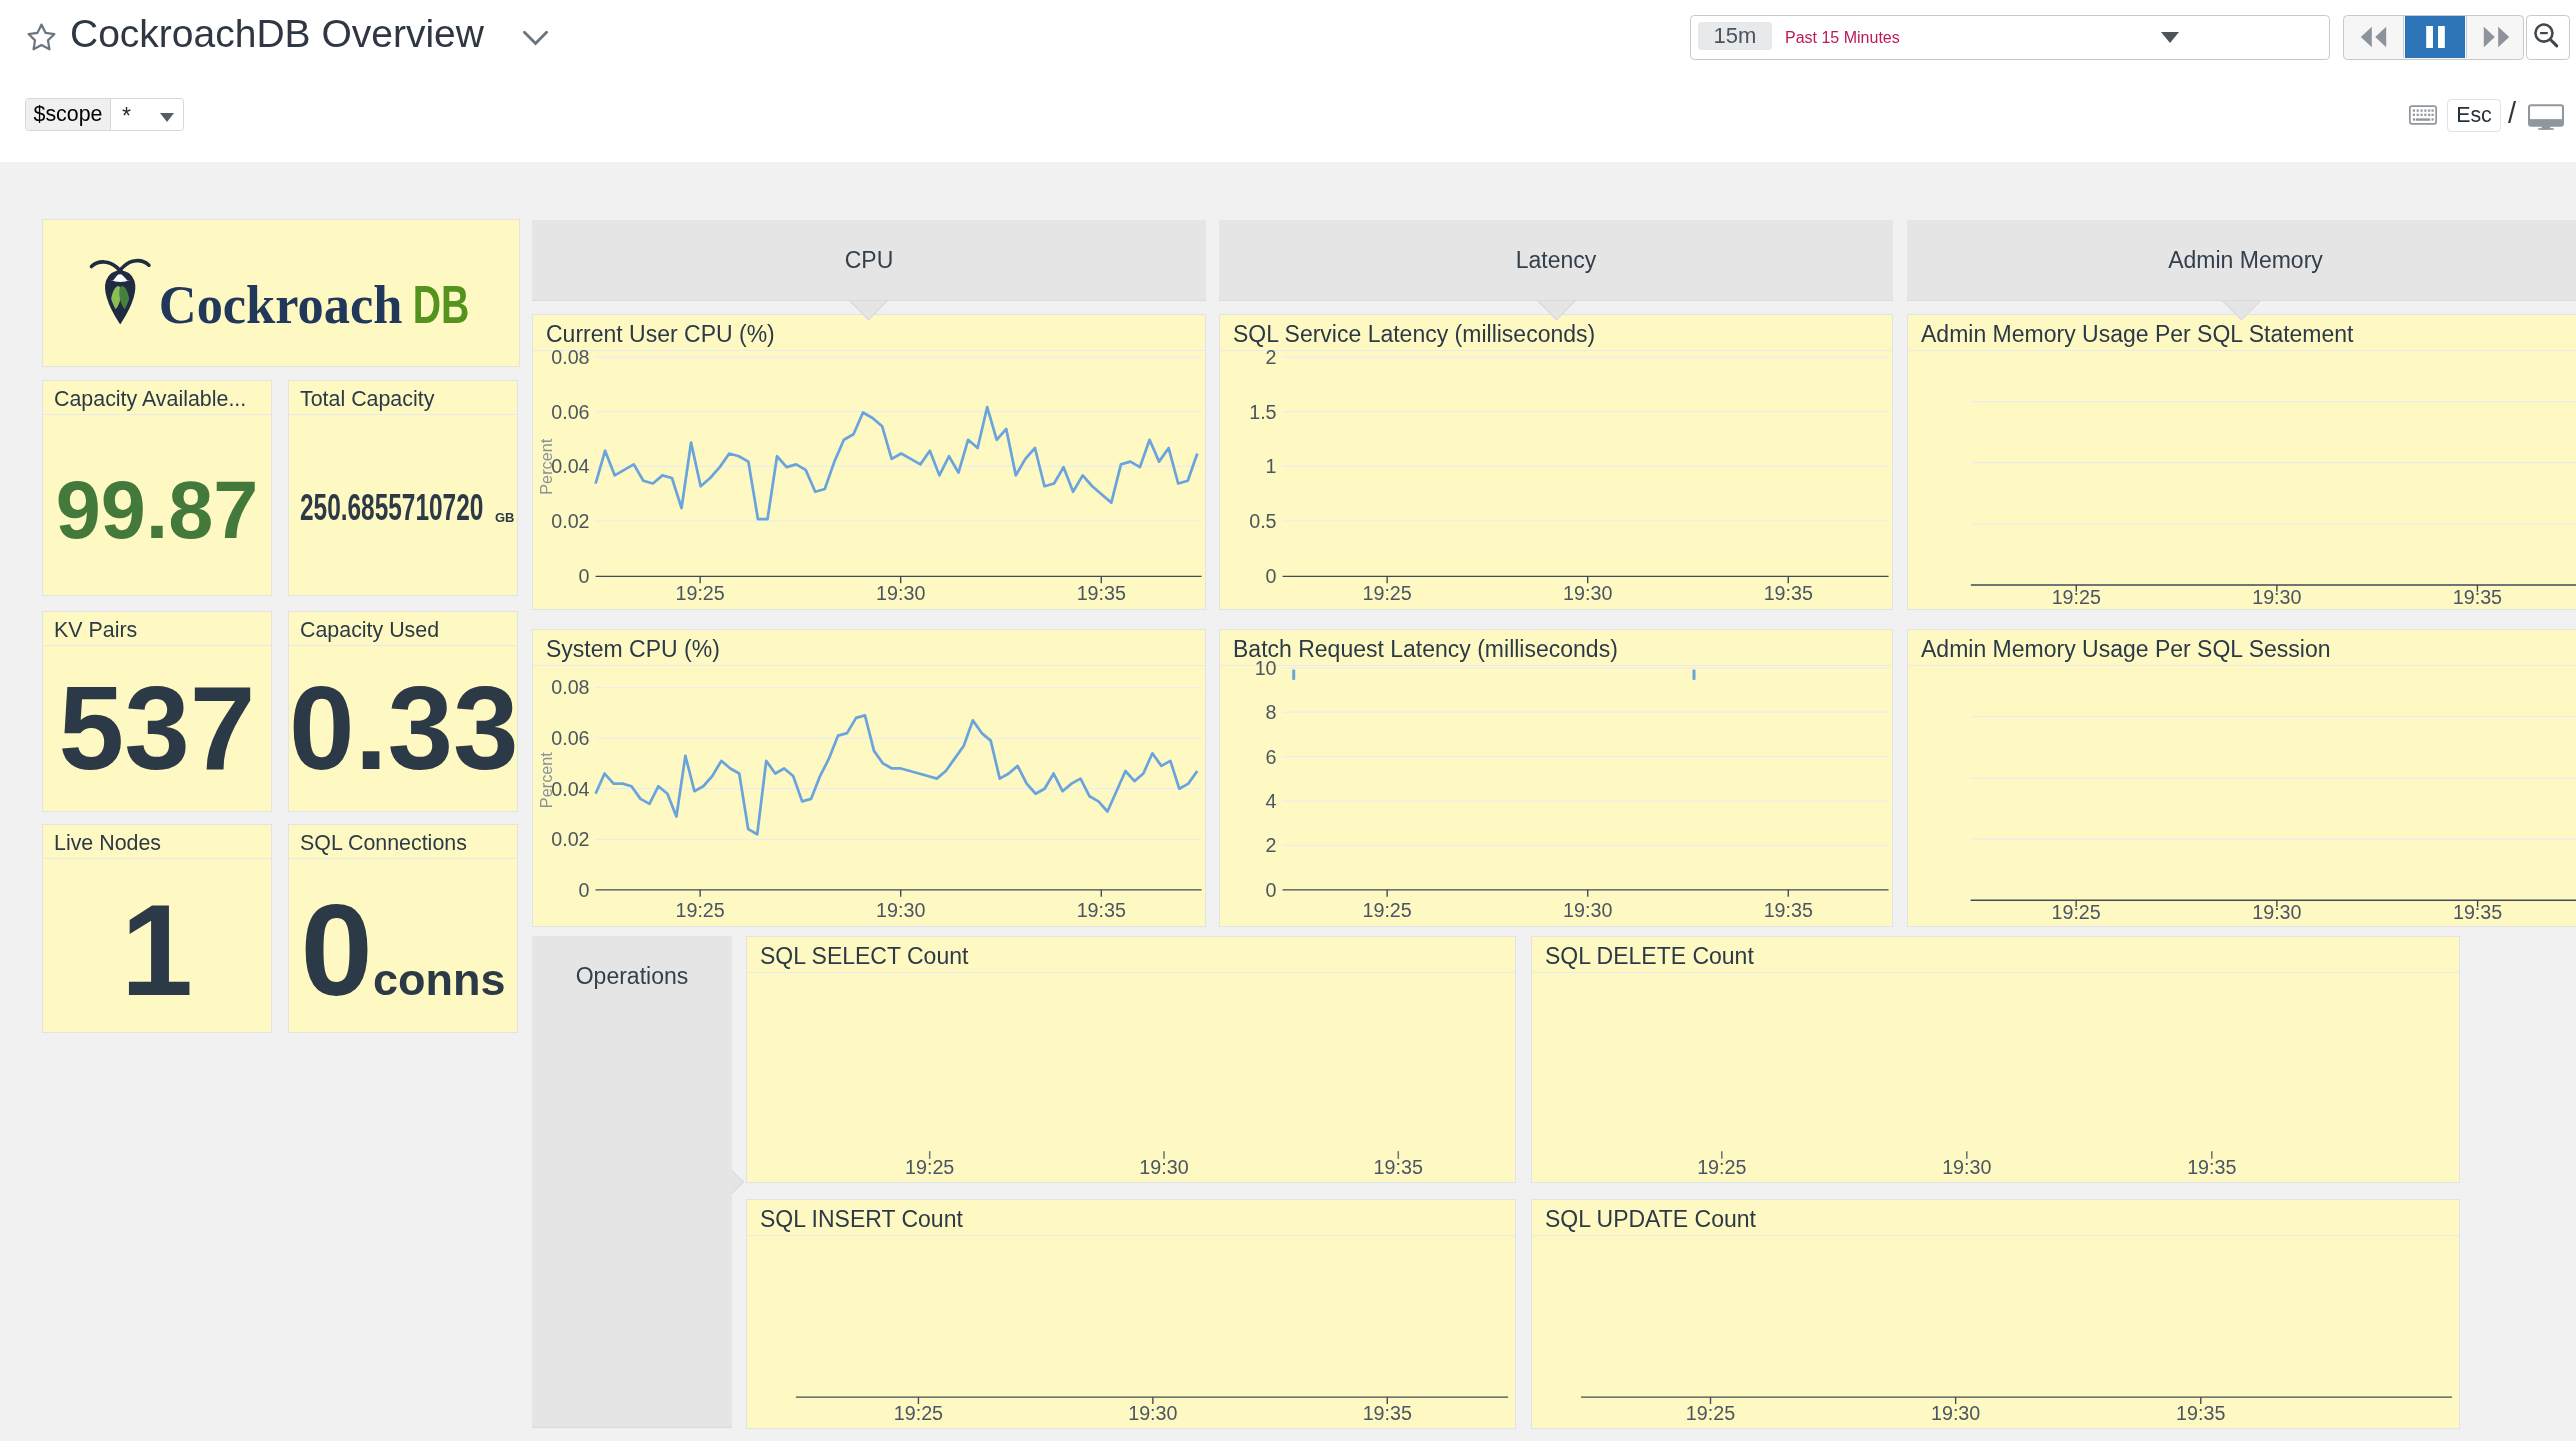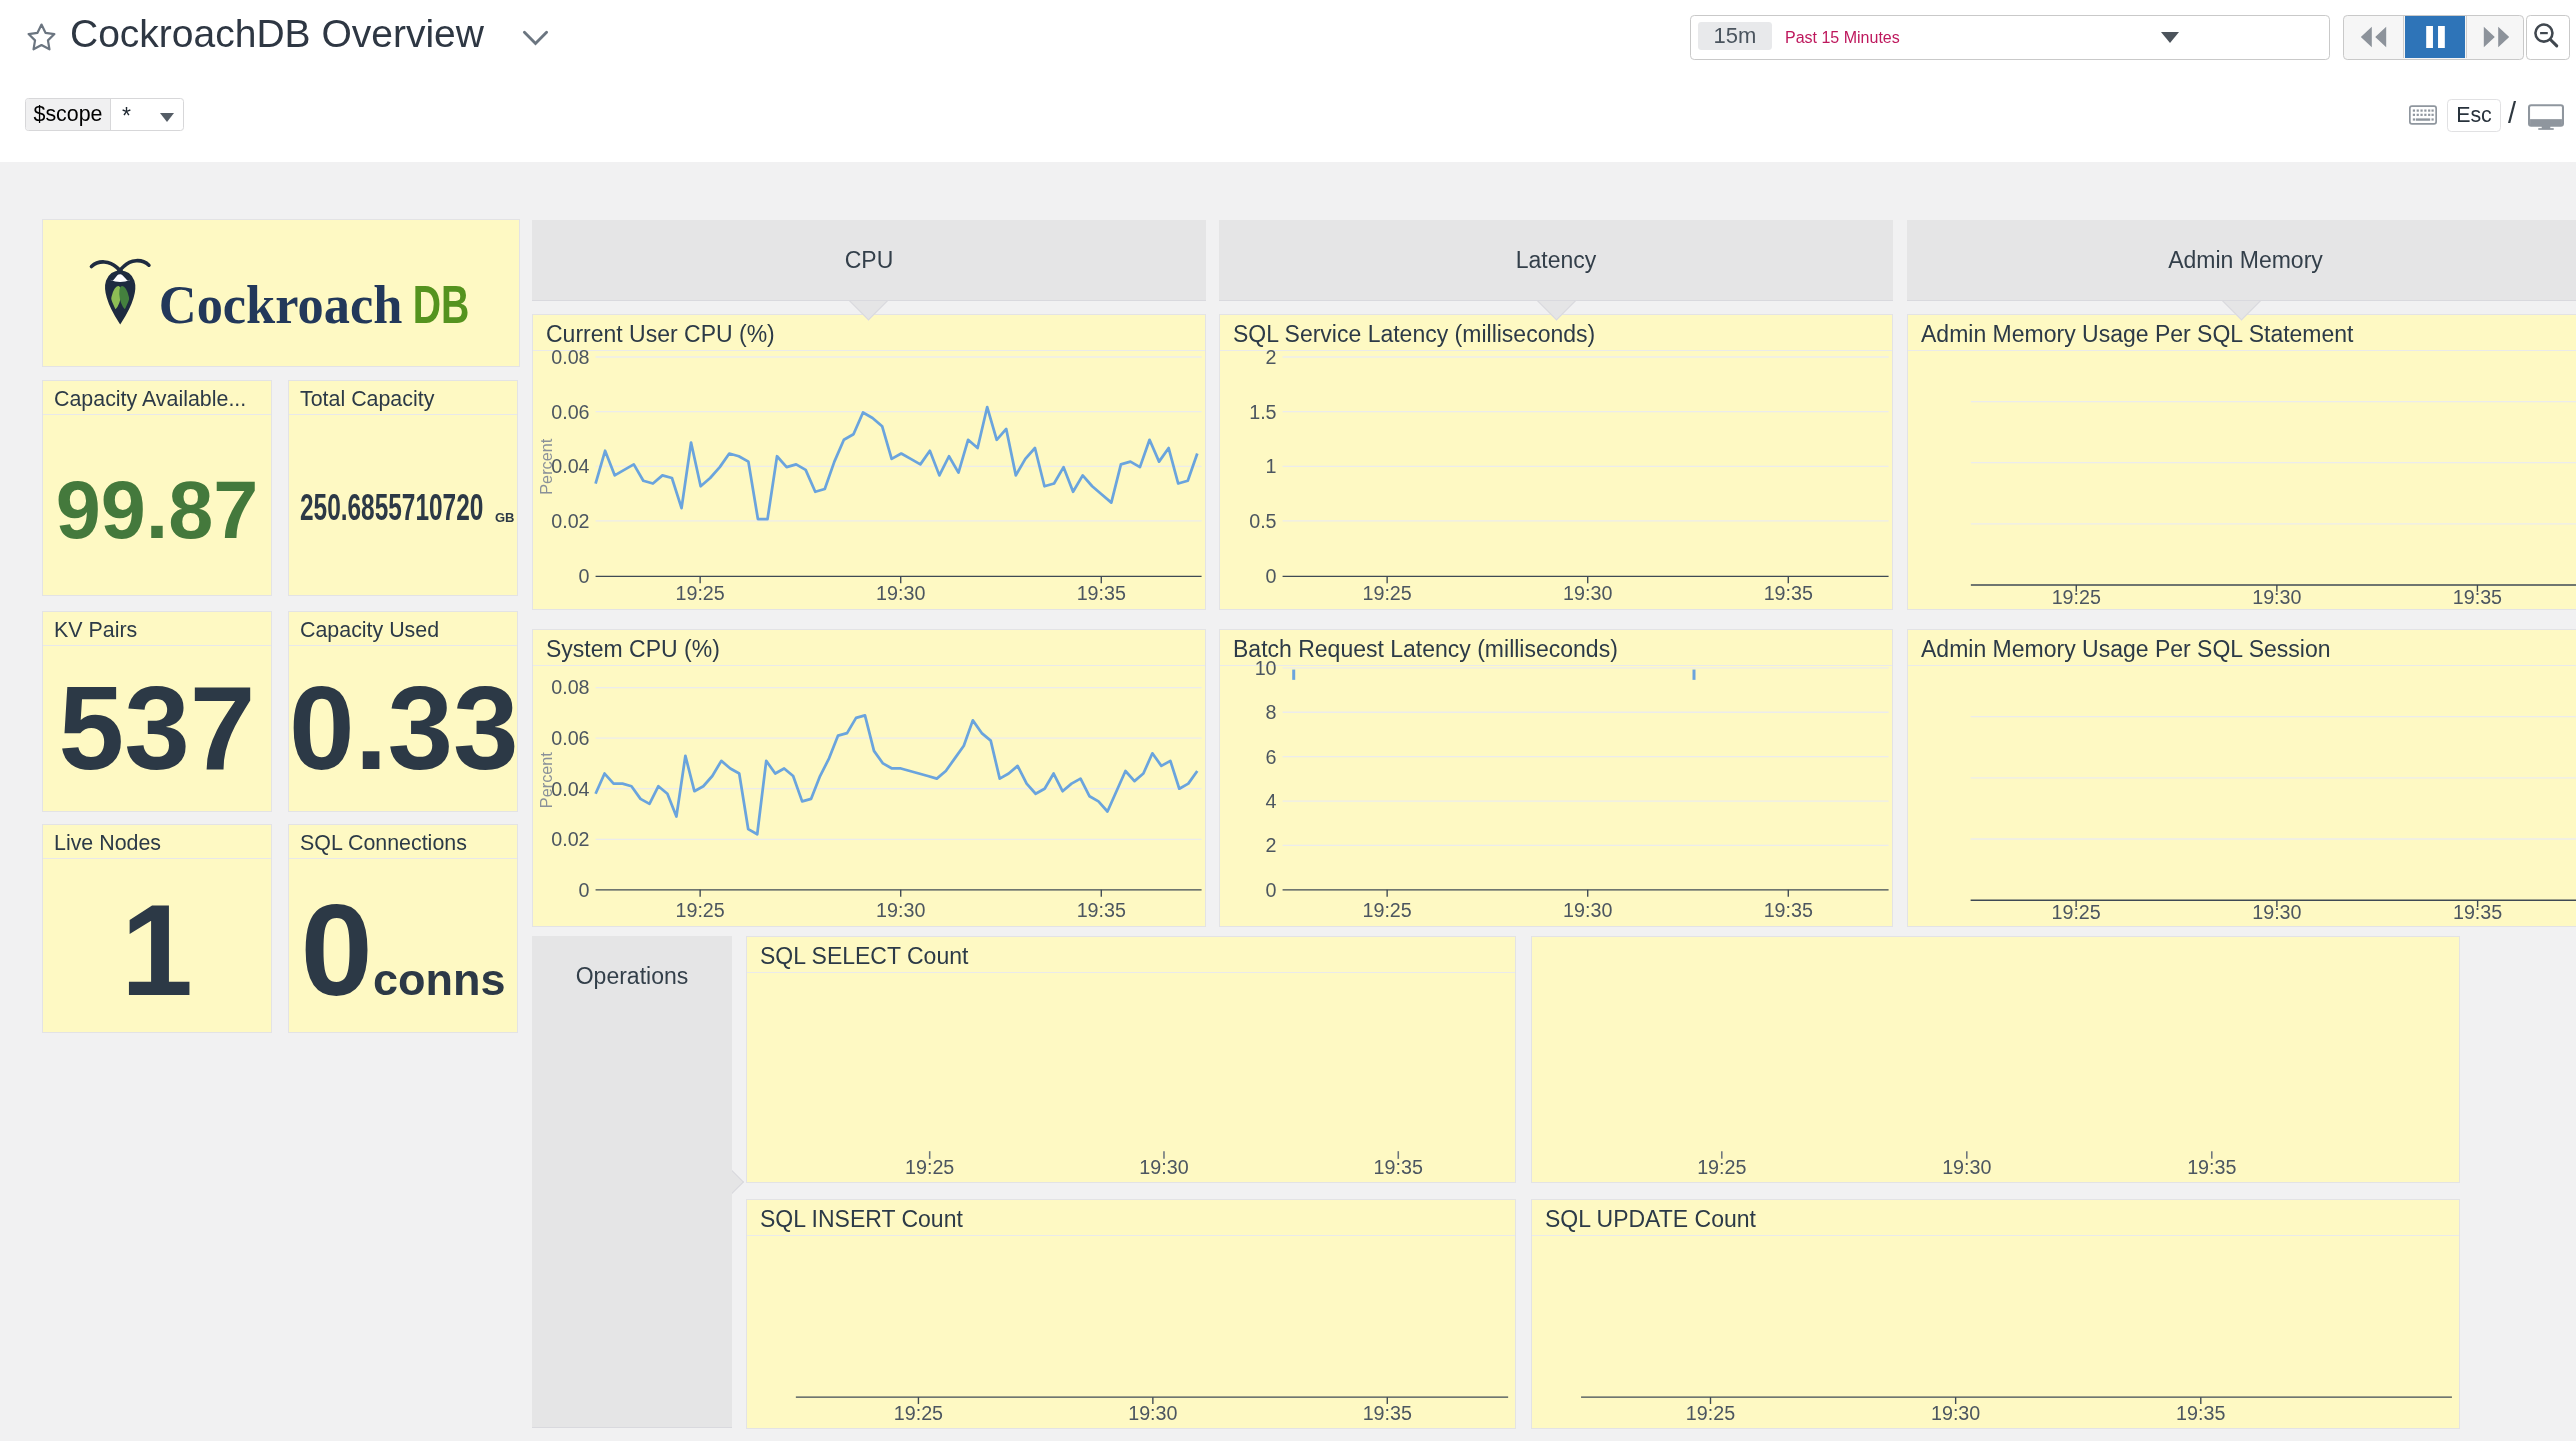--- a/index.html
+++ b/index.html
@@ -282,20 +282,21 @@
   <svg class="csvg" width="768" height="245" viewBox="0 0 896 286">
         <line x1="213" y1="250" x2="213" y2="259" stroke="#6a737c" stroke-width="1.8"></line>
         <line x1="486.5" y1="250" x2="486.5" y2="259" stroke="#6a737c" stroke-width="1.8"></line>
         <line x1="760" y1="250" x2="760" y2="259" stroke="#6a737c" stroke-width="1.8"></line>
         <text x="213" y="277" font-family="Liberation Sans, sans-serif" font-size="23" fill="#4c5660" text-anchor="middle">19:25</text>
         <text x="486.5" y="277" font-family="Liberation Sans, sans-serif" font-size="23" fill="#4c5660" text-anchor="middle">19:30</text>
         <text x="760" y="277" font-family="Liberation Sans, sans-serif" font-size="23" fill="#4c5660" text-anchor="middle">19:35</text>
       </svg>
 </div>
 <div class="card" style="left:1531px;top:936px;width:929px;height:247px;">
+  <div class="ctitle">SQL DELETE Count</div>
   <svg class="csvg" width="927" height="245" viewBox="0 0 1081 286">
         <line x1="221" y1="250" x2="221" y2="259" stroke="#6a737c" stroke-width="1.8"></line>
         <line x1="507" y1="250" x2="507" y2="259" stroke="#6a737c" stroke-width="1.8"></line>
         <line x1="793" y1="250" x2="793" y2="259" stroke="#6a737c" stroke-width="1.8"></line>
         <text x="221" y="277" font-family="Liberation Sans, sans-serif" font-size="23" fill="#4c5660" text-anchor="middle">19:25</text>
         <text x="507" y="277" font-family="Liberation Sans, sans-serif" font-size="23" fill="#4c5660" text-anchor="middle">19:30</text>
         <text x="793" y="277" font-family="Liberation Sans, sans-serif" font-size="23" fill="#4c5660" text-anchor="middle">19:35</text>
       </svg>
 </div>
 <div class="card" style="left:746px;top:1199px;width:770px;height:230px;">

